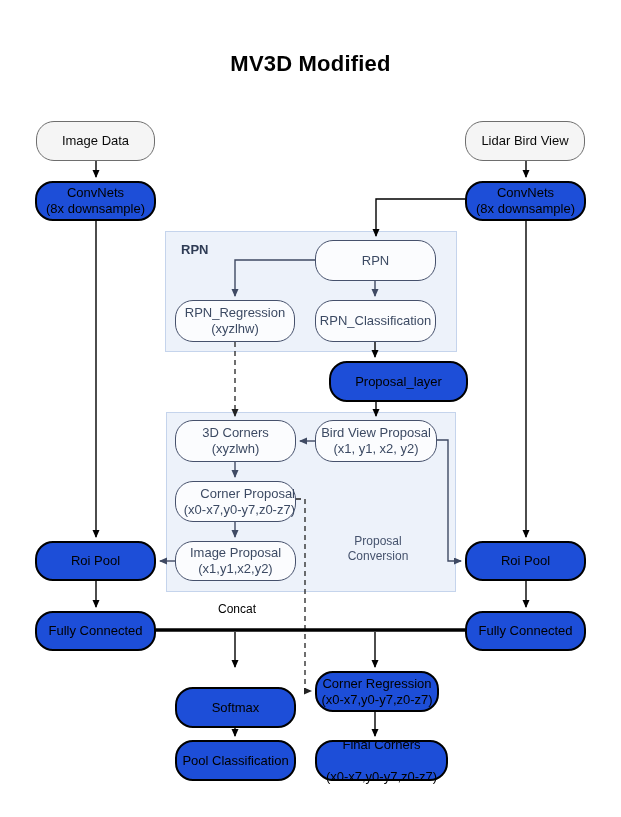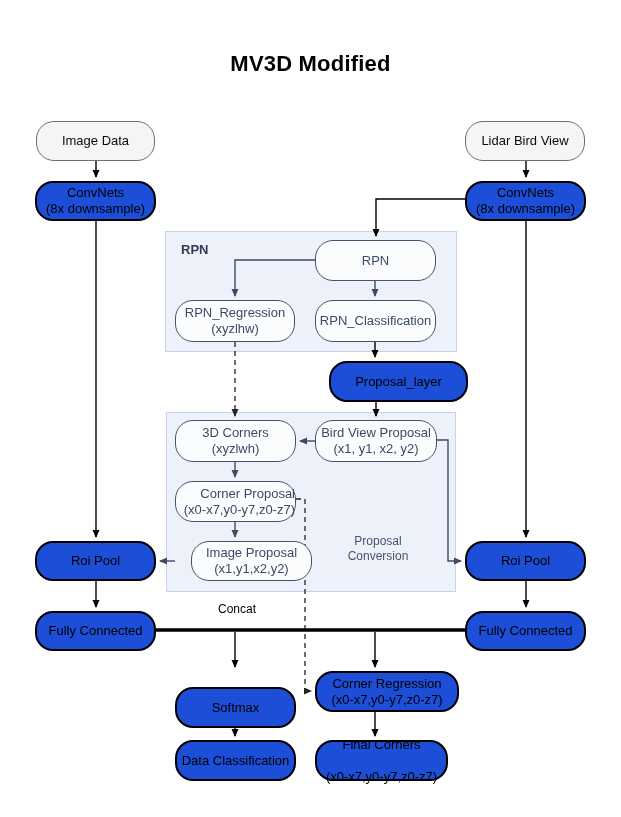--- a/index.html
+++ b/index.html
@@ -134,21 +134,21 @@
     <span>(xyzlwh)</span>
   </div>
   <div class="node blue" style="left:315px;top:420px;width:122px;height:42px;text-align:center;">
     <span>Bird View Proposal</span>
     <span>(x1, y1, x2, y2)</span>
   </div>
   <div class="node blue" style="left:175px;top:481px;width:121px;height:41px;align-items:flex-end;">
     <span>Corner Proposal</span>
     <span>(x0-x7,y0-y7,z0-z7)</span>
   </div>
-  <div class="node blue" style="left:191px;top:541px;width:121px;height:40px;">
+  <div class="node blue" style="left:175px;top:541px;width:121px;height:40px;">
     <span>Image Proposal</span>
     <span>(x1,y1,x2,y2)</span>
   </div>
 
   <div class="node black" style="left:35px;top:541px;width:121px;height:40px;">
     <span>Roi Pool</span>
   </div>
   <div class="node black" style="left:465px;top:541px;width:121px;height:40px;">
     <span>Roi Pool</span>
   </div>
@@ -156,26 +156,26 @@
   <div class="node black" style="left:35px;top:611px;width:121px;height:40px;">
     <span>Fully Connected</span>
   </div>
   <div class="node black" style="left:465px;top:611px;width:121px;height:40px;">
     <span>Fully Connected</span>
   </div>
 
   <div class="node black" style="left:175px;top:671px;width:121px;height:41px;margin-top:16px;">
     <span>Softmax</span>
   </div>
-  <div class="node black" style="left:315px;top:671px;width:144px;height:41px;">
+  <div class="node black" style="left:315px;top:671px;width:124px;height:41px;">
     <span>Corner Regression</span>
     <span>(x0-x7,y0-y7,z0-z7)</span>
   </div>
 
   <div class="node black" style="left:175px;top:740px;width:121px;height:41px;">
-    <span>Data Classification</span>
+    <span>Pool Classification</span>
   </div>
   <div class="node black" style="left:315px;top:740px;width:133px;height:41px;gap:16px;">
     <span>Final Corners</span>
     <span>(x0-x7,y0-y7,z0-z7)</span>
   </div>
 
 </div>
 
 </body></html>

